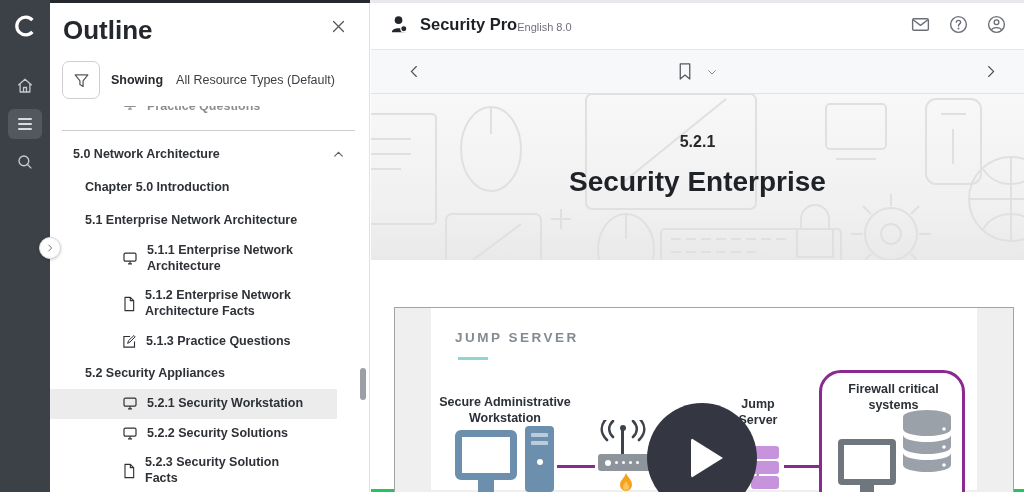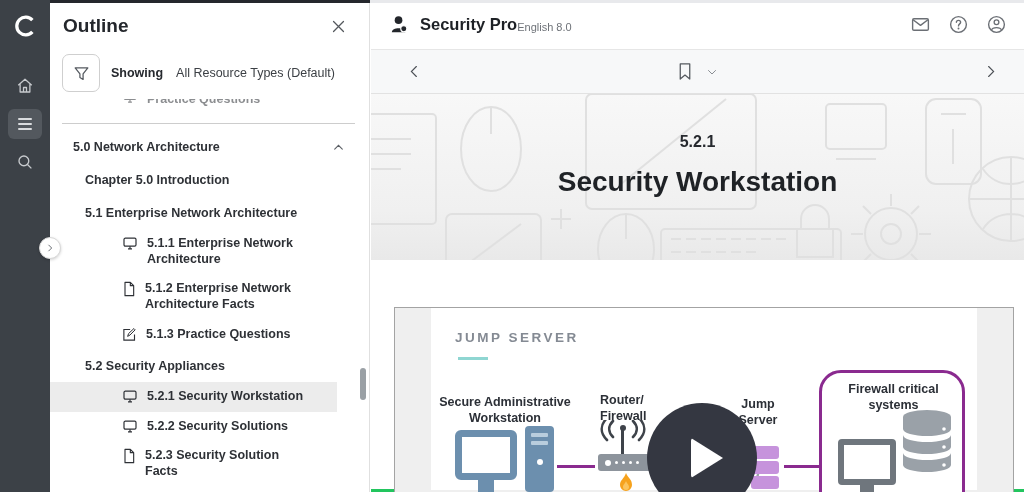--- a/index.html
+++ b/index.html
@@ -20,39 +20,39 @@
   .menu-lines i { display:block; width:14px; height:2px; background:#d9dbde; border-radius:1px; }
 
   .handle { position:absolute; left:39px; top:237px; width:22px; height:22px; border-radius:50%;
             background:#fff; border:1px solid #d8d8d8; box-shadow:0 1px 3px rgba(0,0,0,.18);
             display:flex; align-items:center; justify-content:center; z-index:50; cursor:pointer; }
 
   
   .panel { position:absolute; left:50px; top:0; width:320px; height:100%; background:#fff;
            border-right:1px solid #e0e0e0; z-index:10; }
   .panel-header { display:flex; justify-content:space-between; align-items:flex-start; padding:15px 22px 0 13px; }
-  .panel-title { font-size:19px; font-weight:bold; color:#24272c; }
+  .panel-title { font-size:26px; font-weight:bold; color:#24272c; }
   .close-btn { margin-top:3px; cursor:pointer; }
 
   .filter-row { display:flex; align-items:center; gap:11px; margin:15px 14px 0 12px; }
   .filter-btn { width:38px; height:38px; border:1px solid #cfcfcf; border-radius:7px; background:#fff;
                 display:flex; align-items:center; justify-content:center; cursor:pointer; }
   .filter-label { font-size:12.5px; font-weight:bold; color:#26292e; }
   .filter-value { font-size:12.5px; color:#3c4045; margin-left:2px; }
 
   .clipped-row { height:14px; overflow:hidden; margin:7px 0 0 0; opacity:.55; }
   .clipped-row .inner { transform:translateY(-9px); display:flex; gap:9px; align-items:flex-start; padding-left:72px; }
 
   .divider { height:1px; background:#cdcdcd; margin:10px 14px 0 12px; }
 
   .tree { font-size:12.5px; font-weight:bold; color:#2e3136; margin-top:2px; }
   .row { cursor:pointer; }
   .row-l0 { display:flex; justify-content:space-between; align-items:center; padding:14px 24px 9px 23px; }
   .row-l1 { padding:10px 24px 9px 35px; }
-  .row-l2 { display:flex; gap:9px; align-items:flex-start; padding:7px 30px 7px 72px; }
+  .row-l2 { display:flex; gap:9px; align-items:center; padding:7px 30px 7px 72px; }
   .row-l2 .txt { max-width:158px; line-height:1.25; }
   .row-l2 svg { flex:0 0 auto; margin-top:0; }
   .row.selected { background:#ececec; margin-right:32px; }
 
   .scroll-thumb { position:absolute; right:3px; top:368px; width:6px; height:32px; background:#999fa0; background:#9aa0a5; border-radius:3px; cursor:pointer; }
 
   
   .main { position:absolute; left:371px; top:0; right:0; height:100%; background:#22c55e; }
   .main-header { height:50px; border-bottom:1px solid #e6e6e6; display:flex; align-items:center; padding:0 17px; background:#fff; }
   .product { font-size:16.5px; font-weight:bold; color:#1e2126; margin-left:9px; }
@@ -340,35 +340,31 @@
       <path d="M520 100 v12 M520 168 v12 M480 140 h12 M548 140 h12 M492 112 l8 8 M540 160 l8 8 M548 112 l-8 8 M500 160 l-8 8"></path>
       <rect x="555" y="5" width="55" height="85" rx="10"></rect>
         <path d="M570 20 H595 M582 35 V70"></path>
       <circle cx="640" cy="105" r="42"></circle>
         <path d="M598 105 H682 M640 63 V147 M612 75 C625 95 655 95 668 75 M612 135 C625 115 655 115 668 135"></path>
       <rect x="455" y="10" width="60" height="45" rx="4"></rect>
         <path d="M465 65 h40"></path>
       <path d="M430 125 a14 14 0 0 1 28 0 v10 h-28 Z M426 135 h36 v28 h-36 Z"></path>
     </svg>
     <div class="banner-code">5.2.1</div>
-    <div class="banner-title">Security Workstation</div>
+    <div class="banner-title">Security Enterprise</div>
   </div>
 
   <div class="content">
     <div class="video-card">
       <div class="diagram-bg"></div>
 
       <div class="slide-title">JUMP SERVER</div>
       <div class="slide-underline"></div>
 
       <div class="node-label lbl-ws">Secure Administrative Workstation</div>
-      <div class="node-label lbl-router">
-        <span>Router/</span><br>
-        <span>Firewall</span>
-      </div>
       <div class="node-label lbl-jump">Jump Server</div>
 
       <div class="ws-monitor"></div>
       <div class="ws-stand"></div>
       <div class="ws-tower">
           <i class="s1"></i>
           <i class="s2"></i>
           <u></u>
         </div>
 

